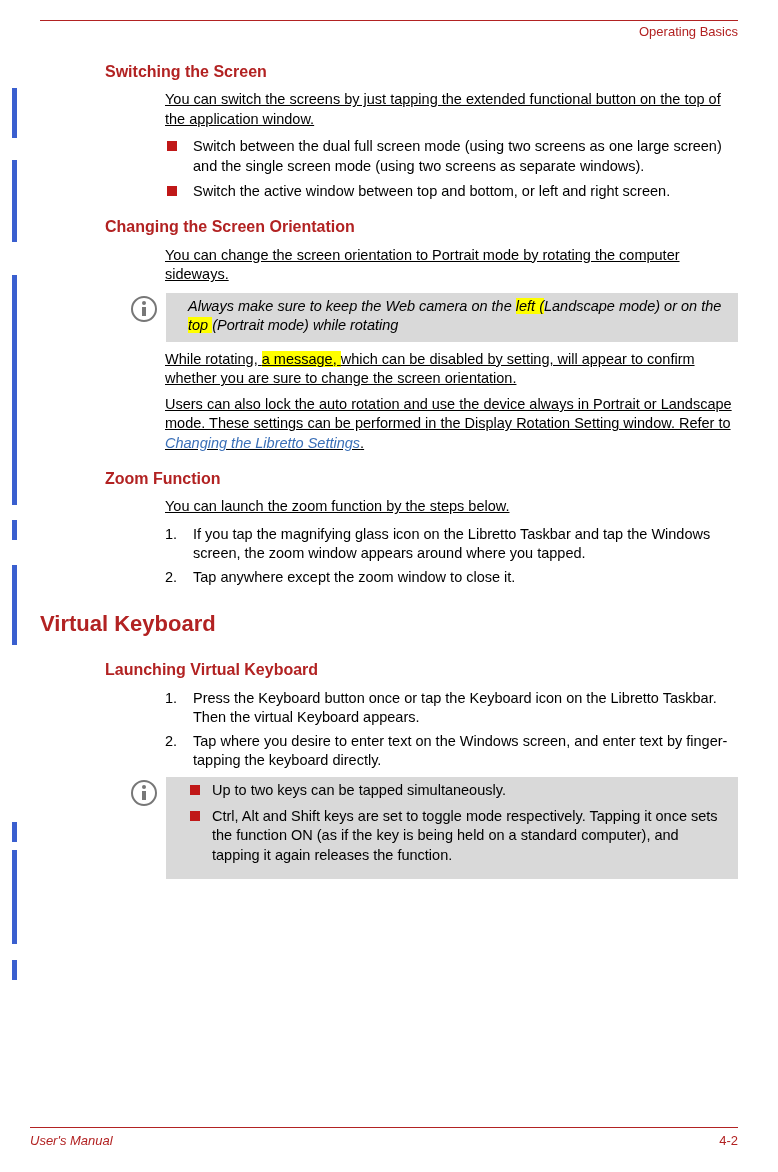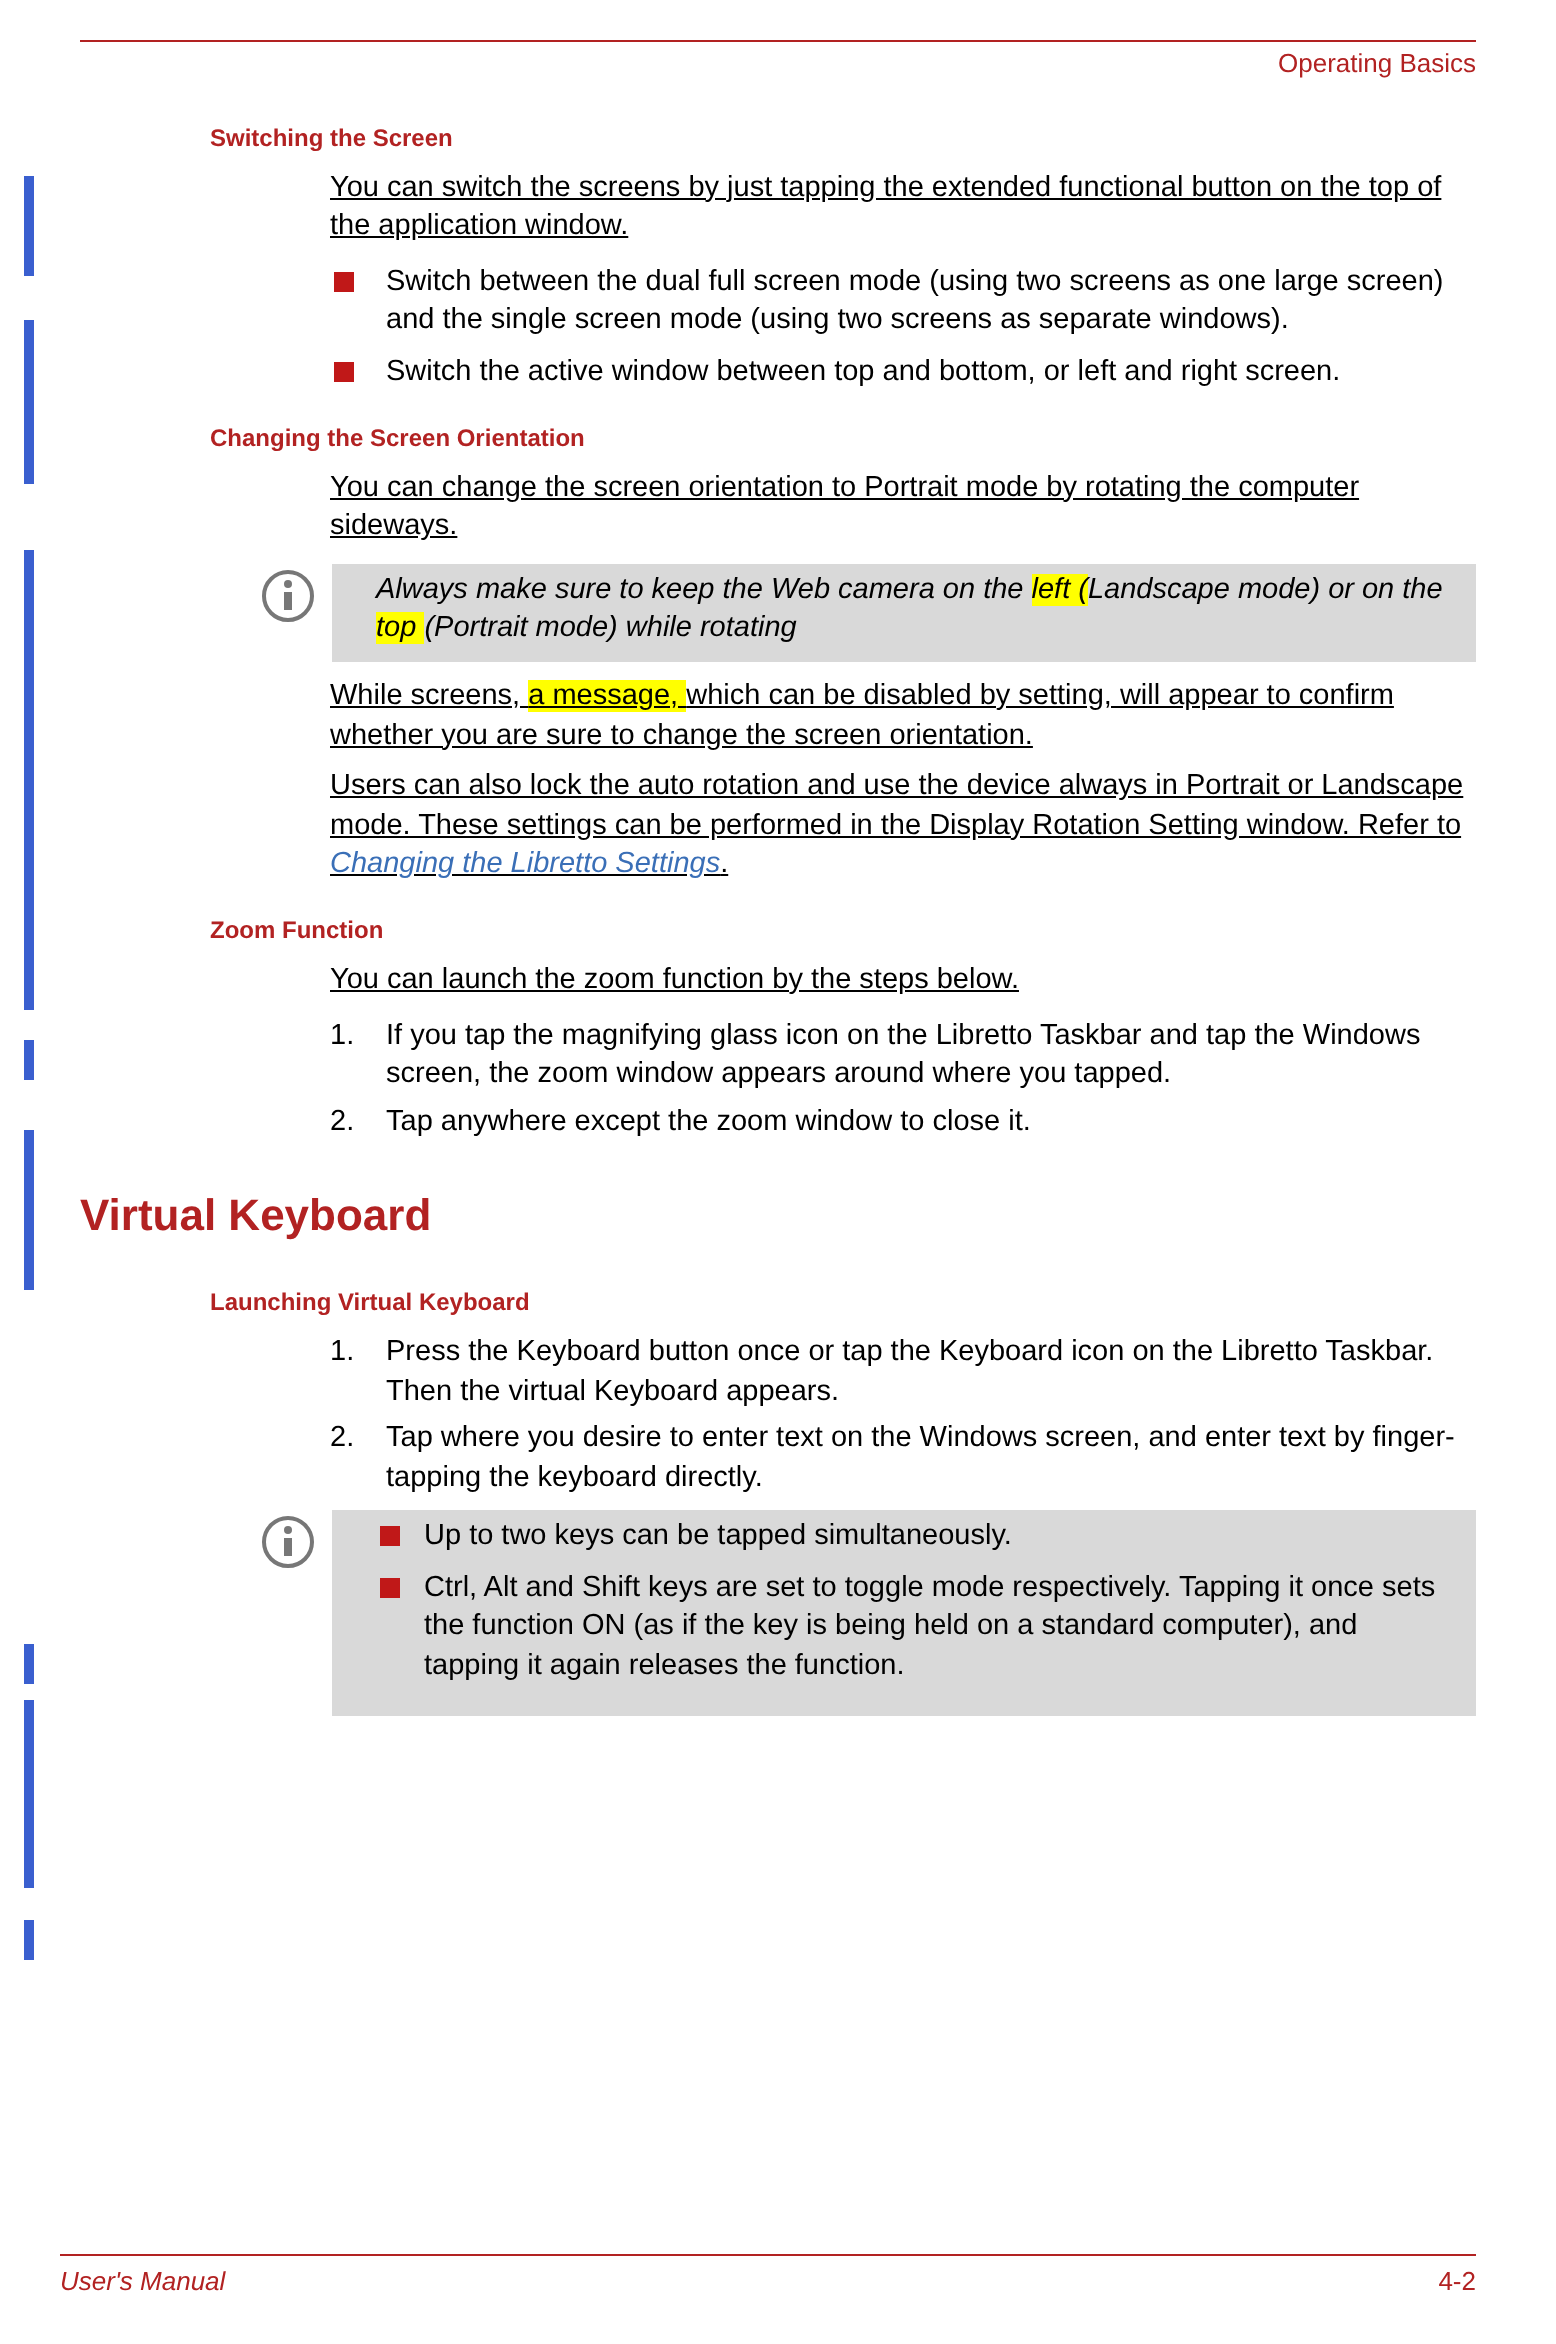--- a/index.html
+++ b/index.html
@@ -25,21 +25,21 @@
   }
   .top-header {
     color: #b22222;
     font-size: 13px;
     text-align: right;
     margin-bottom: 20px;
   }
   .h3 {
     color: #b22222;
     font-weight: bold;
-    font-size: 12px;
+    font-size: 16px;
     margin: 14px 0 8px 85px;
   }
   .h2 {
     color: #b22222;
     font-weight: bold;
     font-size: 22px;
     margin: 22px 0 20px 20px;
   }
   .body-block {
     margin-left: 145px;
@@ -177,21 +177,21 @@
           <circle cx="14" cy="14" r="12" fill="none" stroke="#777" stroke-width="2"></circle>
           <circle cx="14" cy="8" r="2" fill="#777"></circle>
           <rect x="12" y="12" width="4" height="9" fill="#777"></rect>
         </svg>
     </div>
     <div class="note-box">
       <span>Always make sure to keep the Web camera on the </span><span class="highlight">left (</span><span>Landscape mode) or on the</span><span class="highlight"> top </span><span>(Portrait mode) while rotating</span>
     </div>
   </div>
   <div class="body-block">
-    <p><span>While screens, </span><span class="highlight">a message, </span><span>which can be disabled by setting, will appear to confirm whether you are sure to change the screen orientation.</span></p>
+    <p><span>While rotating, </span><span class="highlight">a message, </span><span>which can be disabled by setting, will appear to confirm whether you are sure to change the screen orientation.</span></p>
     <p><span>Users can also lock the auto rotation and use the device always in Portrait or Landscape mode. These settings can be performed in the Display Rotation Setting window. Refer to </span><span class="link-text">Changing the Libretto Settings</span><span>.</span></p>
   </div>
 
   <div class="h3">Zoom Function</div>
   <div class="body-block">
     <p>You can launch the zoom function by the steps below.</p>
   </div>
   <ol class="steps">
     <li>If you tap the magnifying glass icon on the Libretto Taskbar and tap the Windows screen, the zoom window appears around where you tapped.</li>
     <li>Tap anywhere except the zoom window to close it.</li>

